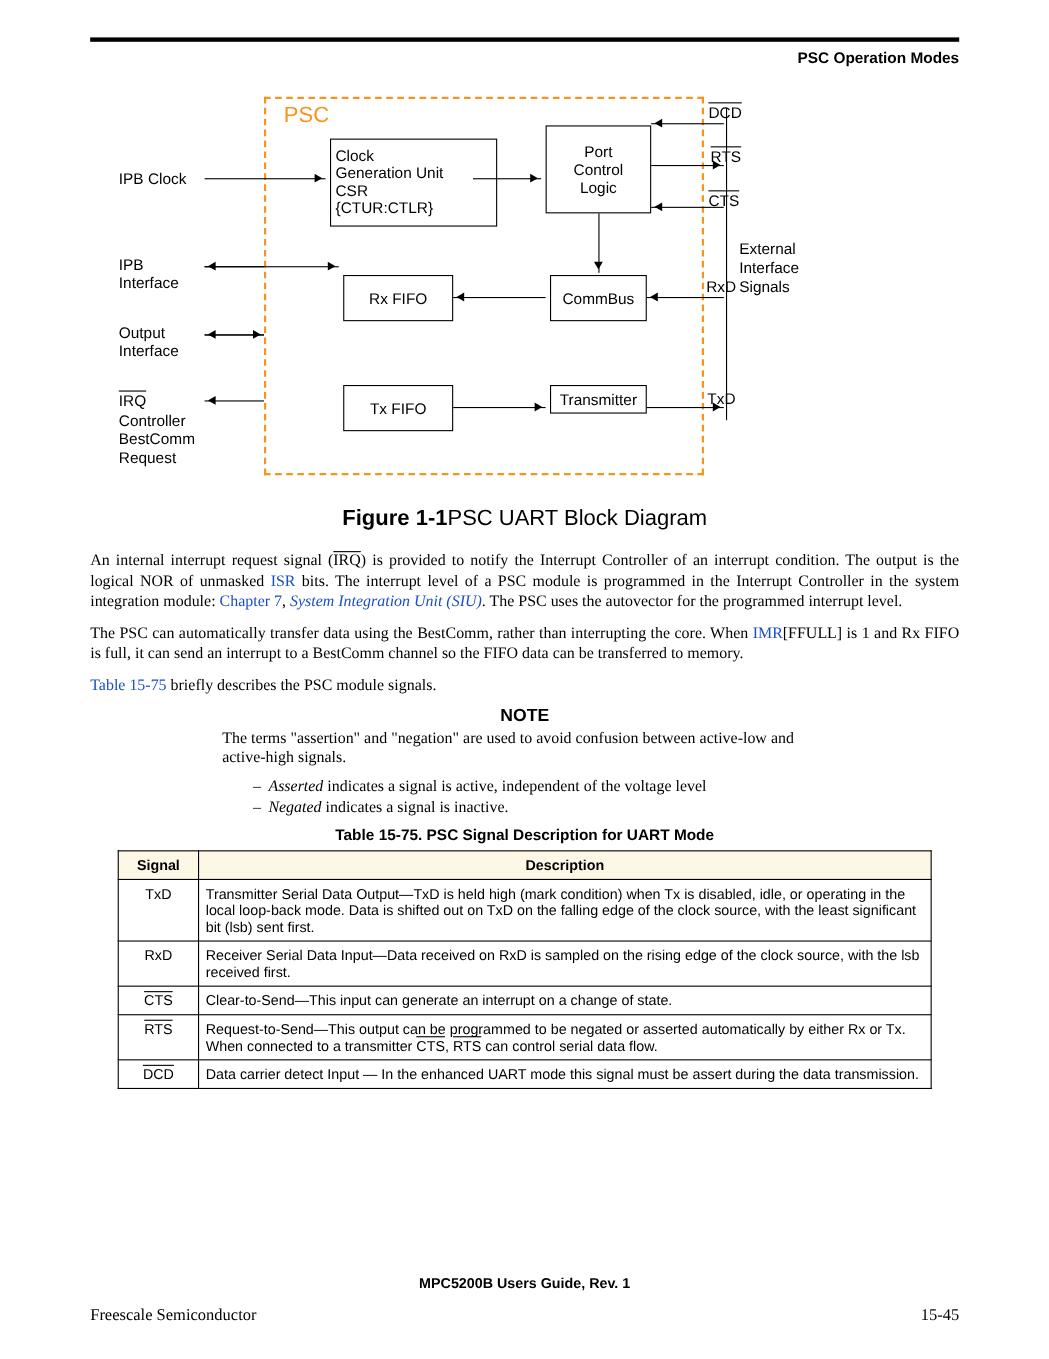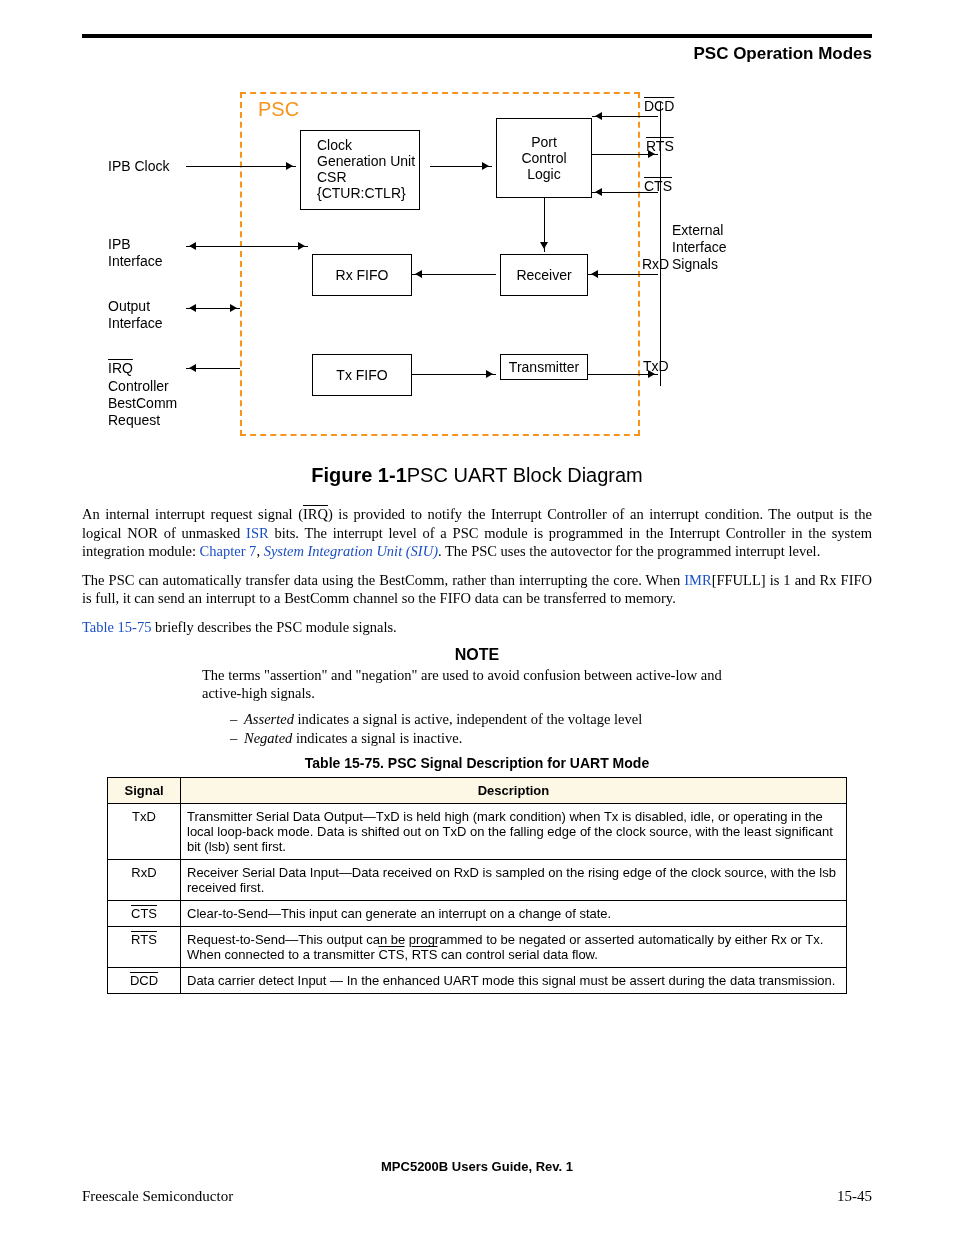--- a/index.html
+++ b/index.html
@@ -1,18 +1,18 @@
 <!DOCTYPE html>
 <html><head>
 <meta charset="utf-8">
 <style>
   html,body{margin:0;padding:0;background:#fff;font-family:"Times New Roman",Times,serif;color:#000}
   .page{width:954px;height:1235px;box-sizing:border-box;padding:34px 82px 0 82px;position:relative}
   .top-rule{height:4px;background:#000;width:100%;margin-bottom:6px}
-  .section-head{font-family:Arial,Helvetica,sans-serif;font-weight:bold;font-size:17px;text-align:right;margin-bottom:22px}
+  .section-head{font-family:Arial,Helvetica,sans-serif;font-weight:bold;font-size:14px;text-align:right;margin-bottom:22px}
   .figure-wrap{width:100%;display:flex;justify-content:flex-start}
   .figure{position:relative;width:640px;height:370px;font-family:Arial,Helvetica,sans-serif;font-size:14px}
   .psc-frame{position:absolute;left:158px;top:6px;width:400px;height:344px;border:2px dashed #f7941d;box-sizing:border-box}
   .psc-label{position:absolute;left:176px;top:12px;color:#f7941d;font-size:20px}
   .box{position:absolute;border:1px solid #000;background:#fff;text-align:center;display:flex;align-items:center;justify-content:center;box-sizing:border-box;padding:2px 4px;line-height:1.15}
   .lbl{position:absolute;line-height:1.2}
   .ov{text-decoration:overline}
   .arrow-h{position:absolute;height:1px;background:#000}
   .arrow-h::after{content:"";position:absolute;right:-1px;top:-4px;border:4px solid transparent;border-left:7px solid #000}
   .arrow-h.rev::after{left:-1px;right:auto;border:4px solid transparent;border-right:7px solid #000}
@@ -65,29 +65,29 @@
 
       <div class="lbl" style="left:562px;top:12px"><span class="ov">DCD</span></div>
       <div class="lbl" style="left:564px;top:52px"><span class="ov">RTS</span></div>
       <div class="lbl" style="left:562px;top:92px"><span class="ov">CTS</span></div>
       <div class="lbl" style="left:590px;top:136px;white-space:pre">External
 Interface
 Signals</div>
       <div class="lbl" style="left:560px;top:170px">RxD</div>
       <div class="lbl" style="left:561px;top:272px">TxD</div>
 
-      <div class="box" style="left:218px;top:44px;width:120px;height:80px;text-align:left;justify-content:flex-start;align-items:flex-start;padding:6px 16px;white-space:pre">Clock
+      <div class="box" style="left:218px;top:44px;width:152px;height:80px;text-align:left;justify-content:flex-start;align-items:flex-start;padding:6px 4px;white-space:pre">Clock
 Generation Unit
 CSR
 {CTUR:CTLR}</div>
       <div class="box" style="left:414px;top:32px;width:96px;height:80px;white-space:pre">Port
 Control
 Logic</div>
       <div class="box" style="left:230px;top:168px;width:100px;height:42px">Rx FIFO</div>
-      <div class="box" style="left:418px;top:168px;width:88px;height:42px">Receiver</div>
+      <div class="box" style="left:418px;top:168px;width:88px;height:42px">CommBus</div>
       <div class="box" style="left:230px;top:268px;width:100px;height:42px">Tx FIFO</div>
       <div class="box" style="left:418px;top:268px;width:88px;height:26px">Transmitter</div>
 
       <div class="arrow-h" style="left:104px;top:80px;width:110px"></div>
       <div class="arrow-h rev" style="left:104px;top:160px;width:54px"></div>
       <div class="arrow-h" style="left:104px;top:160px;width:122px"></div>
       <div class="arrow-h rev" style="left:104px;top:222px;width:54px"></div>
       <div class="arrow-h" style="left:104px;top:222px;width:54px;border:none"></div>
       <div class="arrow-h rev" style="left:104px;top:282px;width:54px"></div>
 

